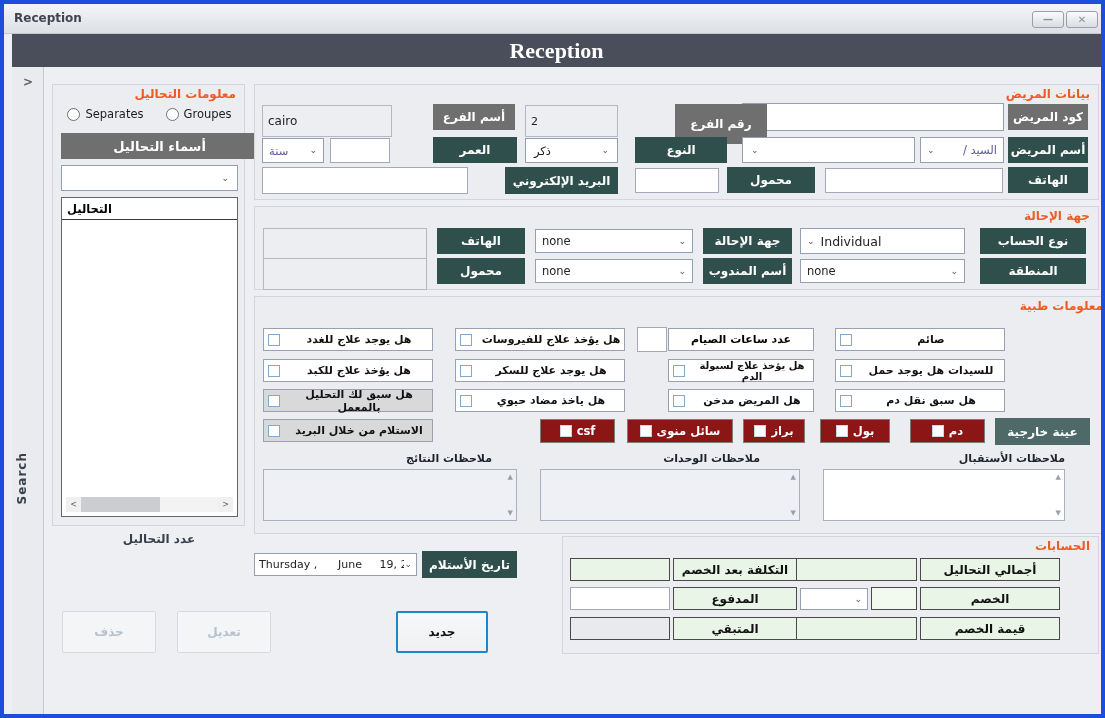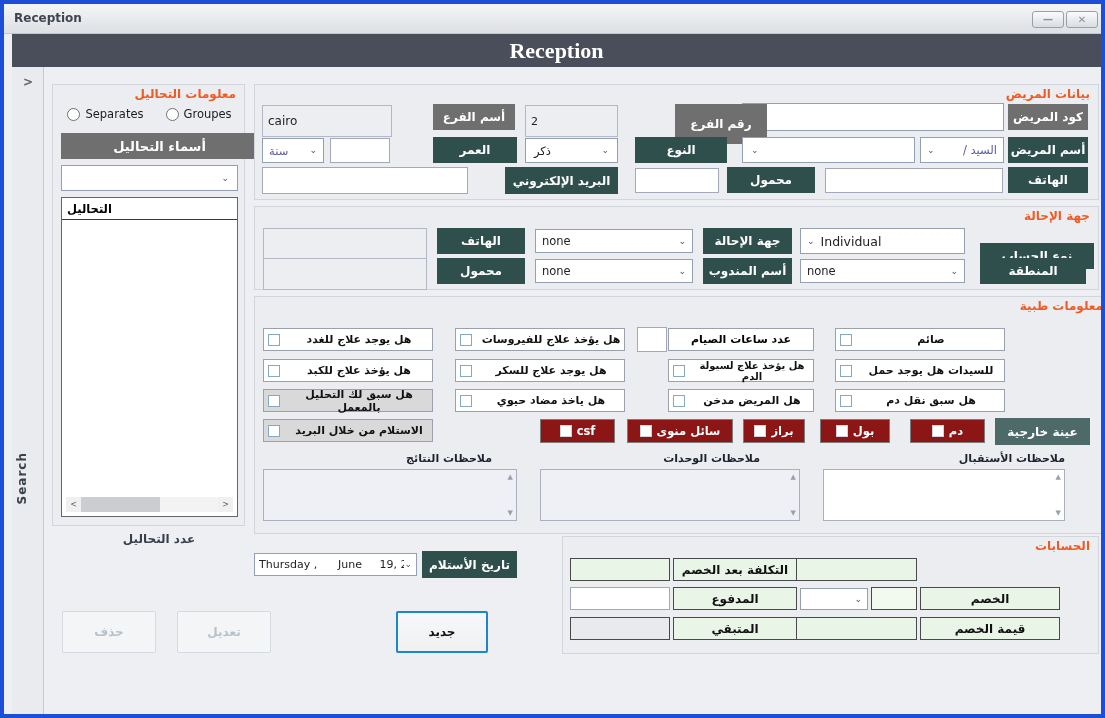--- a/index.html
+++ b/index.html
@@ -176,21 +176,21 @@
     <div class="input" style="left:570px; top:83px; width:178px; height:25px;"></div>
     <div class="lbl-teal" style="left:472px; top:82px; width:88px; height:26px;">محمول</div>
     <div class="input" style="left:380px; top:83px; width:84px; height:25px;"></div>
     <div class="lbl-teal" style="left:250px; top:82px; width:113px; height:27px;">البريد الإلكتروني</div>
     <div class="input" style="left:7px; top:82px; width:206px; height:27px;"></div>
   </div>
 
   <div class="abs grp" style="left:250px; top:202px; width:845px; height:84px;">
     <div class="grp-title">جهة الإحالة</div>
 
-    <div class="lbl-teal" style="left:725px; top:36px; width:114px; height:26px;text-decoration:underline;">نوع الحساب</div>
+    <div class="lbl-teal" style="left:725px; top:21px; width:106px; height:26px;">نوع الحساب</div>
     <div class="combo" style="left:545px; top:21px; width:165px; height:26px; padding-left:6px; gap:6px;">
       <span class="chev">⌄</span>
       <span style="font-size:12.5px;">Individual</span>
     </div>
     <div class="lbl-teal" style="left:448px; top:21px; width:89px; height:26px;">جهة الإحالة</div>
     <div class="combo" style="left:280px; top:22px; width:158px; height:24px; padding:0 6px; justify-content:space-between;">
       <span>none</span>
       <span class="chev">⌄</span>
     </div>
     <div class="lbl-teal" style="left:182px; top:21px; width:88px; height:26px;">الهاتف</div>
@@ -302,20 +302,21 @@
     </div>
     <div class="note-area" style="left:8px; top:172px; width:254px; height:52px; background:#eef0f6;">
       <span class="note-arrow" style="top:3px;">▲</span>
       <span class="note-arrow" style="bottom:3px;">▼</span>
     </div>
   </div>
 
   <div class="abs grp" style="left:558px; top:532px; width:537px; height:118px;">
     <div class="grp-title">الحسابات</div>
 
+    <div class="acc-lab" style="left:357px; top:21px; width:140px;" dir="rtl">أجمالي التحاليل</div>
     <div class="acc-val" style="left:232px; top:21px; width:122px;"></div>
 
     <div class="acc-lab" style="left:357px; top:50px; width:140px;" dir="rtl">الخصم</div>
     <div class="acc-val" style="left:308px; top:50px; width:46px; background:#f2faf0;"></div>
     <div class="combo" style="left:237px; top:51px; width:68px; height:22px; padding:0 5px; justify-content:flex-end;">
       <span class="chev">⌄</span>
     </div>
     <div class="abs" style="left:208px; top:54px; font-size:13px; font-weight:bold;">%</div>
 
     <div class="acc-lab" style="left:357px; top:80px; width:140px;" dir="rtl">قيمة الخصم</div>

